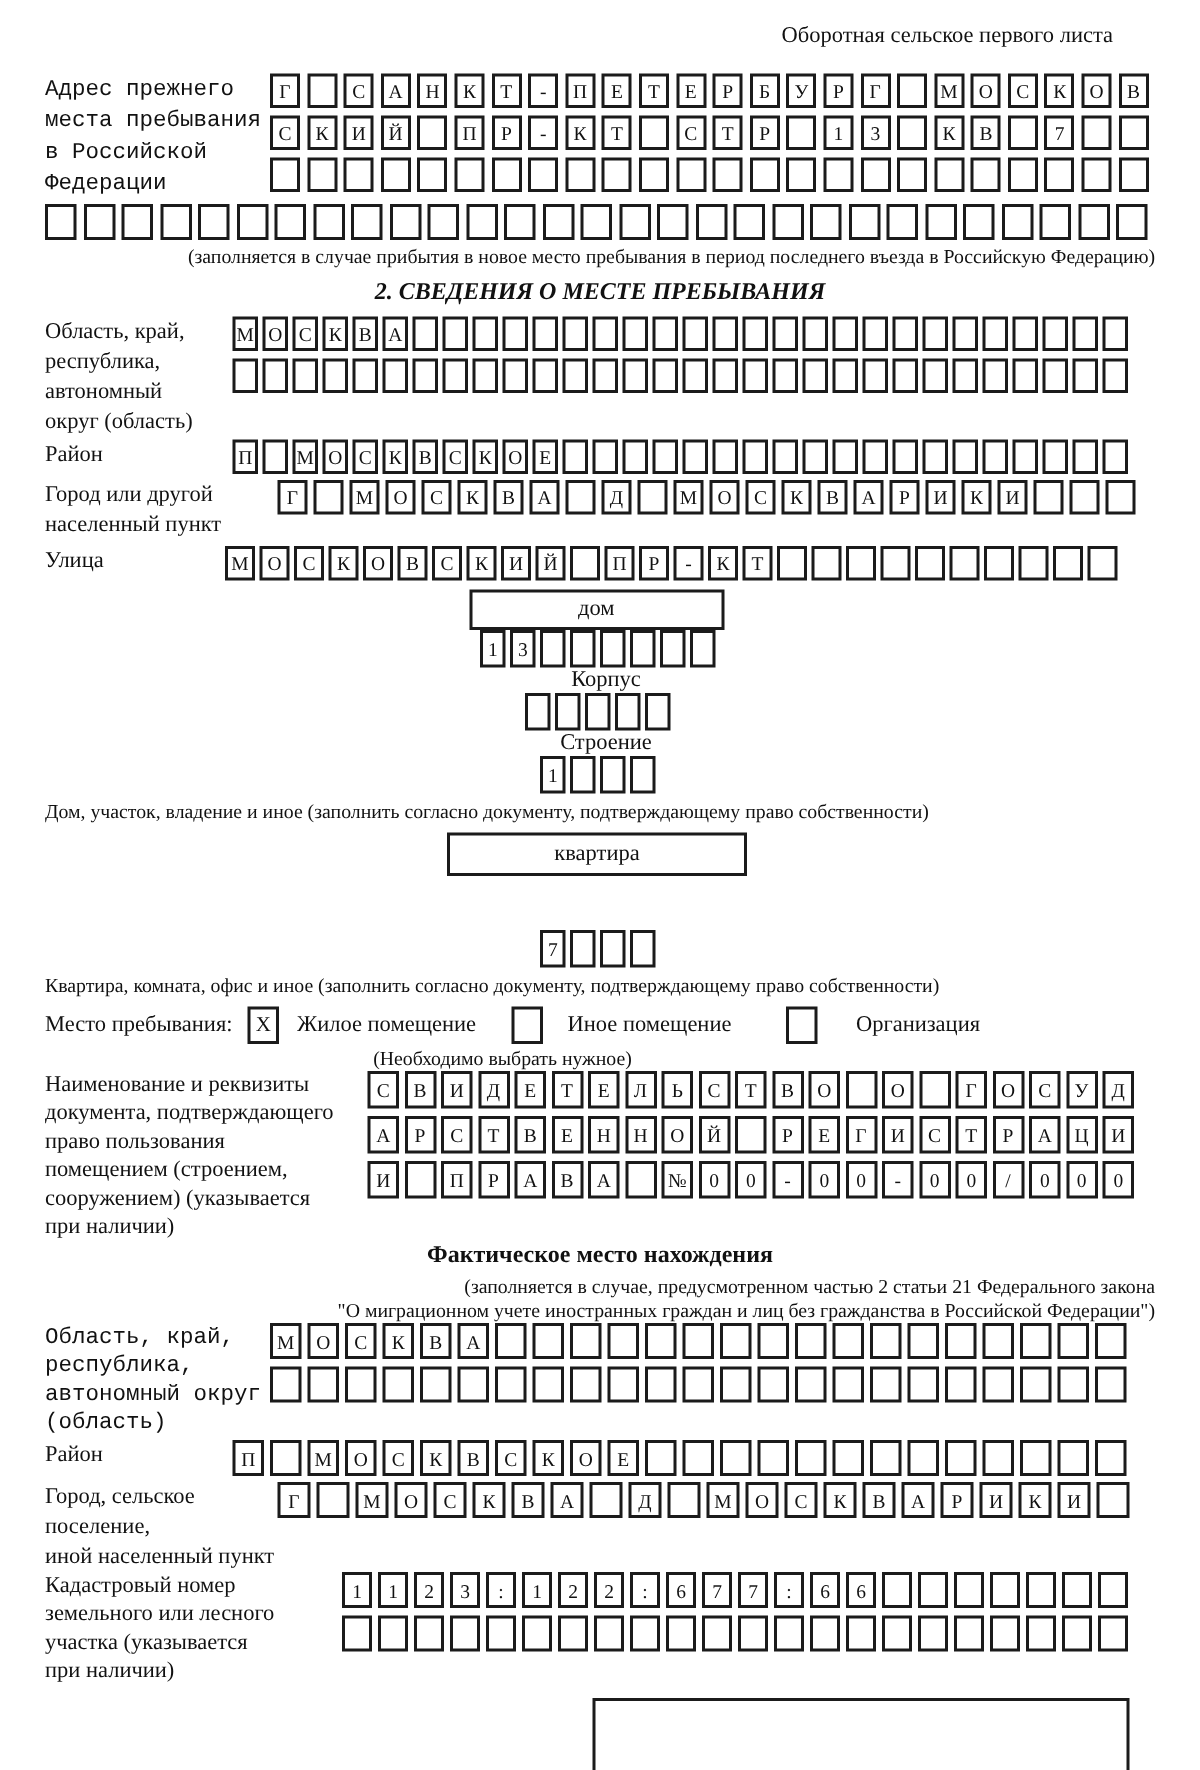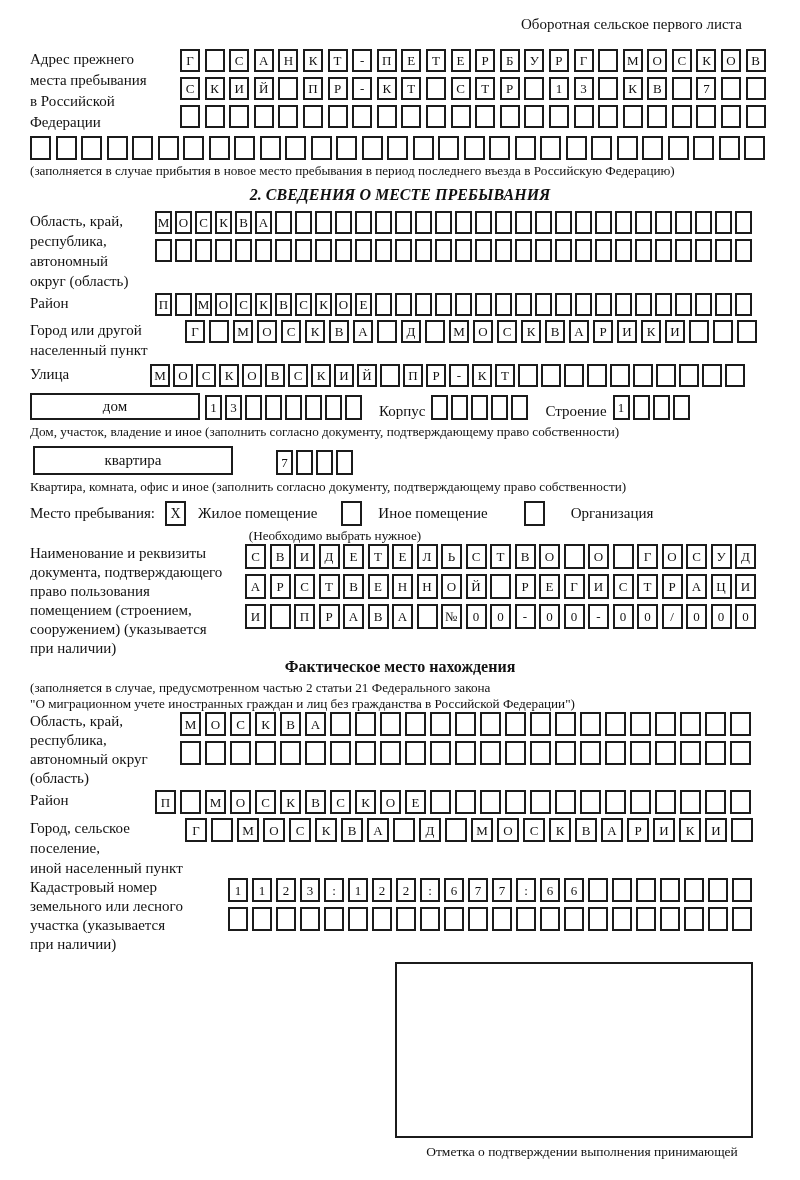--- a/index.html
+++ b/index.html
@@ -4,41 +4,41 @@
 <style>
   html,body{margin:0;padding:0;background:#fff;}
   body{width:800px;height:1180px;overflow:hidden;font-family:"Liberation Serif","DejaVu Serif",serif;color:#111;}
   .page{box-sizing:border-box;width:800px;height:1180px;padding:16px 30px 0 30px;position:relative;}
   .title{ text-align:right;padding-right:28px;font-size:15px;margin-bottom:16px;}
   
   .fblock{display:flex;align-items:flex-start;}
   .flabel{flex:none;font-size:15px;line-height:21px;}
   .flabel.lh20{line-height:20px;}
   .flabel.lh19{line-height:19px;}
-  .w150{width:150px;} .w125{width:125px;} .w155{width:155px;} .w120{width:120px;} .w215{width:215px;} .w198{width:198px;}
+  .w150{width:150px;font-family:Liberation Mono, monospace;} .w125{width:125px;} .w155{width:155px;} .w120{width:120px;} .w215{width:215px;} .w198{width:198px;}
   .frows .cells{margin-bottom:5px;}
   .cells{display:flex;}
   .cell{box-sizing:border-box;border:2px solid #1b1b1b;background:#fff;display:flex;align-items:center;justify-content:center;font-size:13px;line-height:1;flex:none;}
   .sz-top  .cell{width:20px;height:23px;margin-right:4.6px;}
   .sz-wide .cell{width:21px;height:24px;margin-right:4.5px;}
   .sz-s2   .cell{width:17px;height:23px;margin-right:3px;}
   .sz-city .cell{width:20px;height:23px;margin-right:4px;}
   .sz-str  .cell{width:20px;height:23px;margin-right:3px;}
   .sz-h    .cell{width:17px;height:25px;margin-right:3px;}
   .sz-doc  .cell{width:21px;height:25px;margin-right:3.5px;}
   .sz-act  .cell{width:21px;height:24px;margin-right:4px;}
   .sz-a26  .cell{width:22px;height:24px;margin-right:4px;}
   .sz-cad  .cell{width:20px;height:24px;margin-right:4px;}
   .note{font-size:13.2px;line-height:16px;}
-  .center{text-align:left;}
+  .center{text-align:right;}
   .h-bold{font-weight:bold;font-size:16px;text-align:center;}
   .sec-head{margin:7px 0 7px 0;font-style:italic;}
   .mt2{margin-top:2px;} .mt3{margin-top:3px;} .mt4{margin-top:4px;} .mt5{margin-top:5px;gap:36px;} .mt6{margin-top:0;}
   
-  .house-row{display:flex;align-items:flex-end;margin-top:6px;}
+  .house-row{display:flex;align-items:center;margin-top:6px;flex-direction:column;}
   .widebox{box-sizing:border-box;border:2px solid #1b1b1b;height:27px;display:flex;align-items:center;justify-content:center;font-size:15px;flex:none;}
   .dombox{width:170px;margin-right:5px;}
   .kvbox{width:200px;margin-left:3px;margin-right:7px;height:29px;}
   .inline-label{font-size:15px;margin:0 6px 0 14px;}
   
   .stay-row{display:flex;align-items:center;margin-top:6px;font-size:15px;}
   .cb{box-sizing:border-box;border:2px solid #1b1b1b;width:21px;height:25px;display:flex;align-items:center;justify-content:center;font-size:14px;flex:none;}
   
   .stamp-box{box-sizing:border-box;margin-left:365px;width:358px;height:176px;border:2px solid #1b1b1b;margin-top:8px;}
   .stamp-caption{margin-left:352px;width:400px;text-align:center;font-size:13.5px;line-height:17px;margin-top:5px;}

